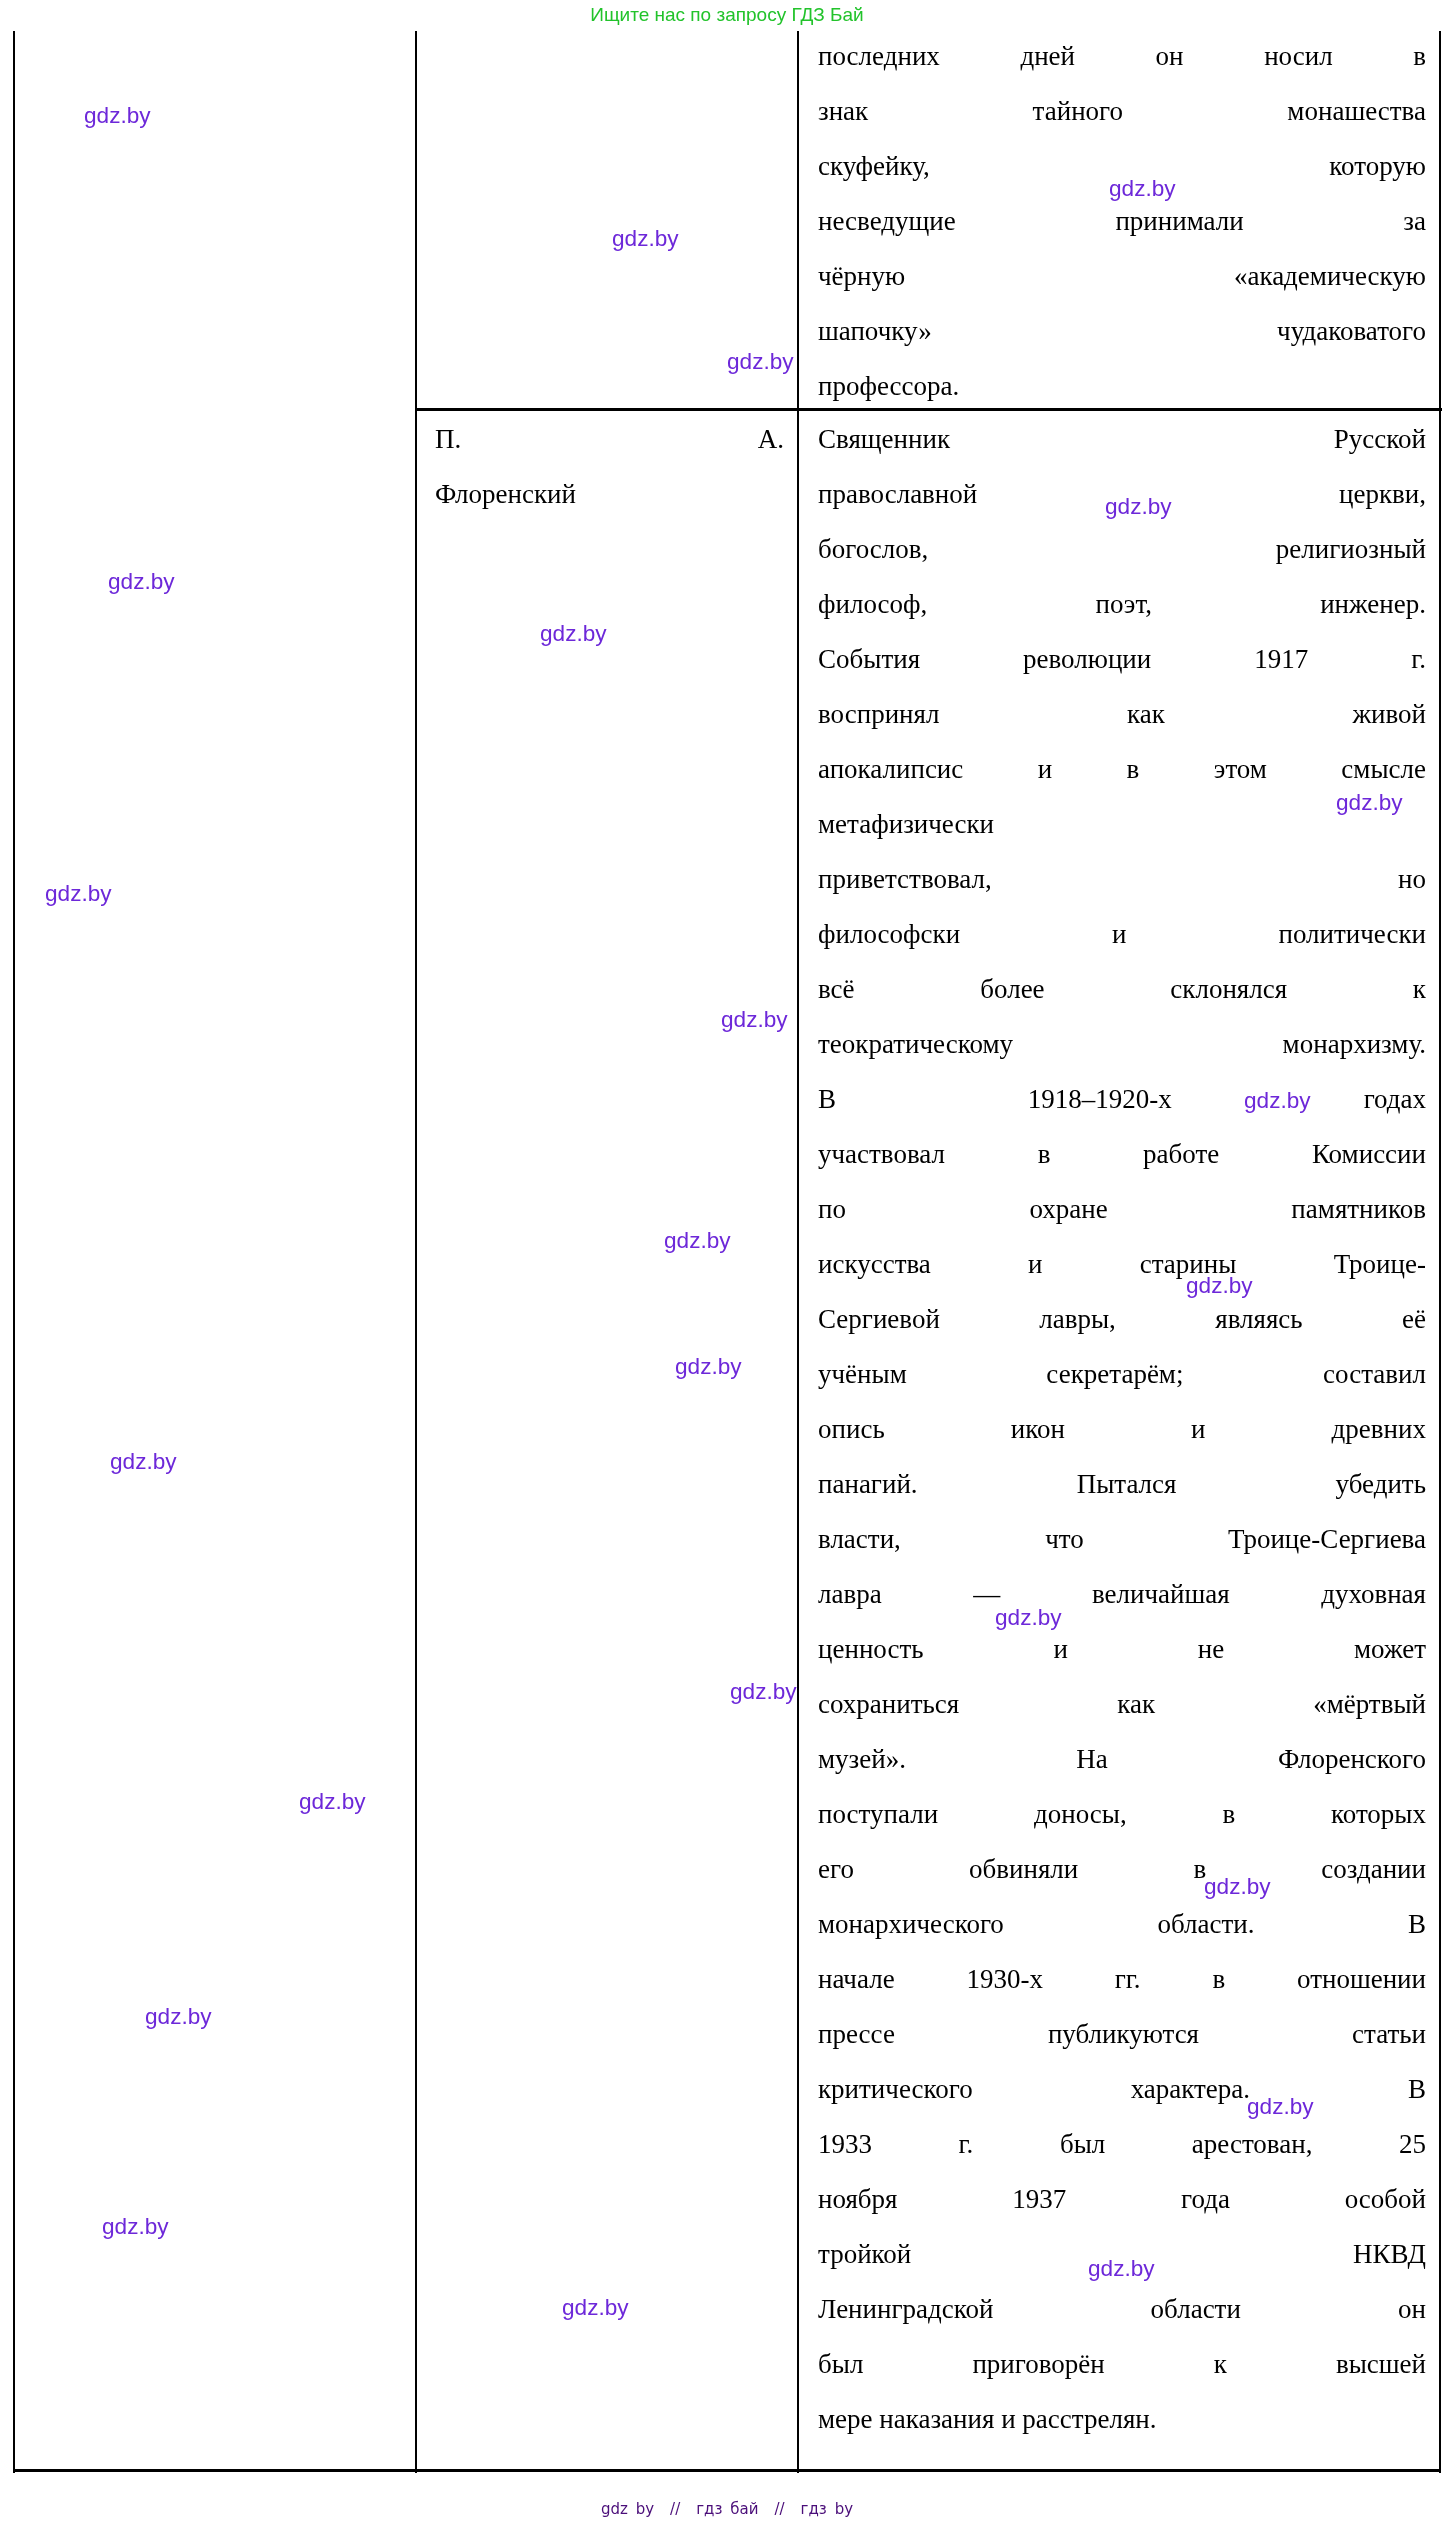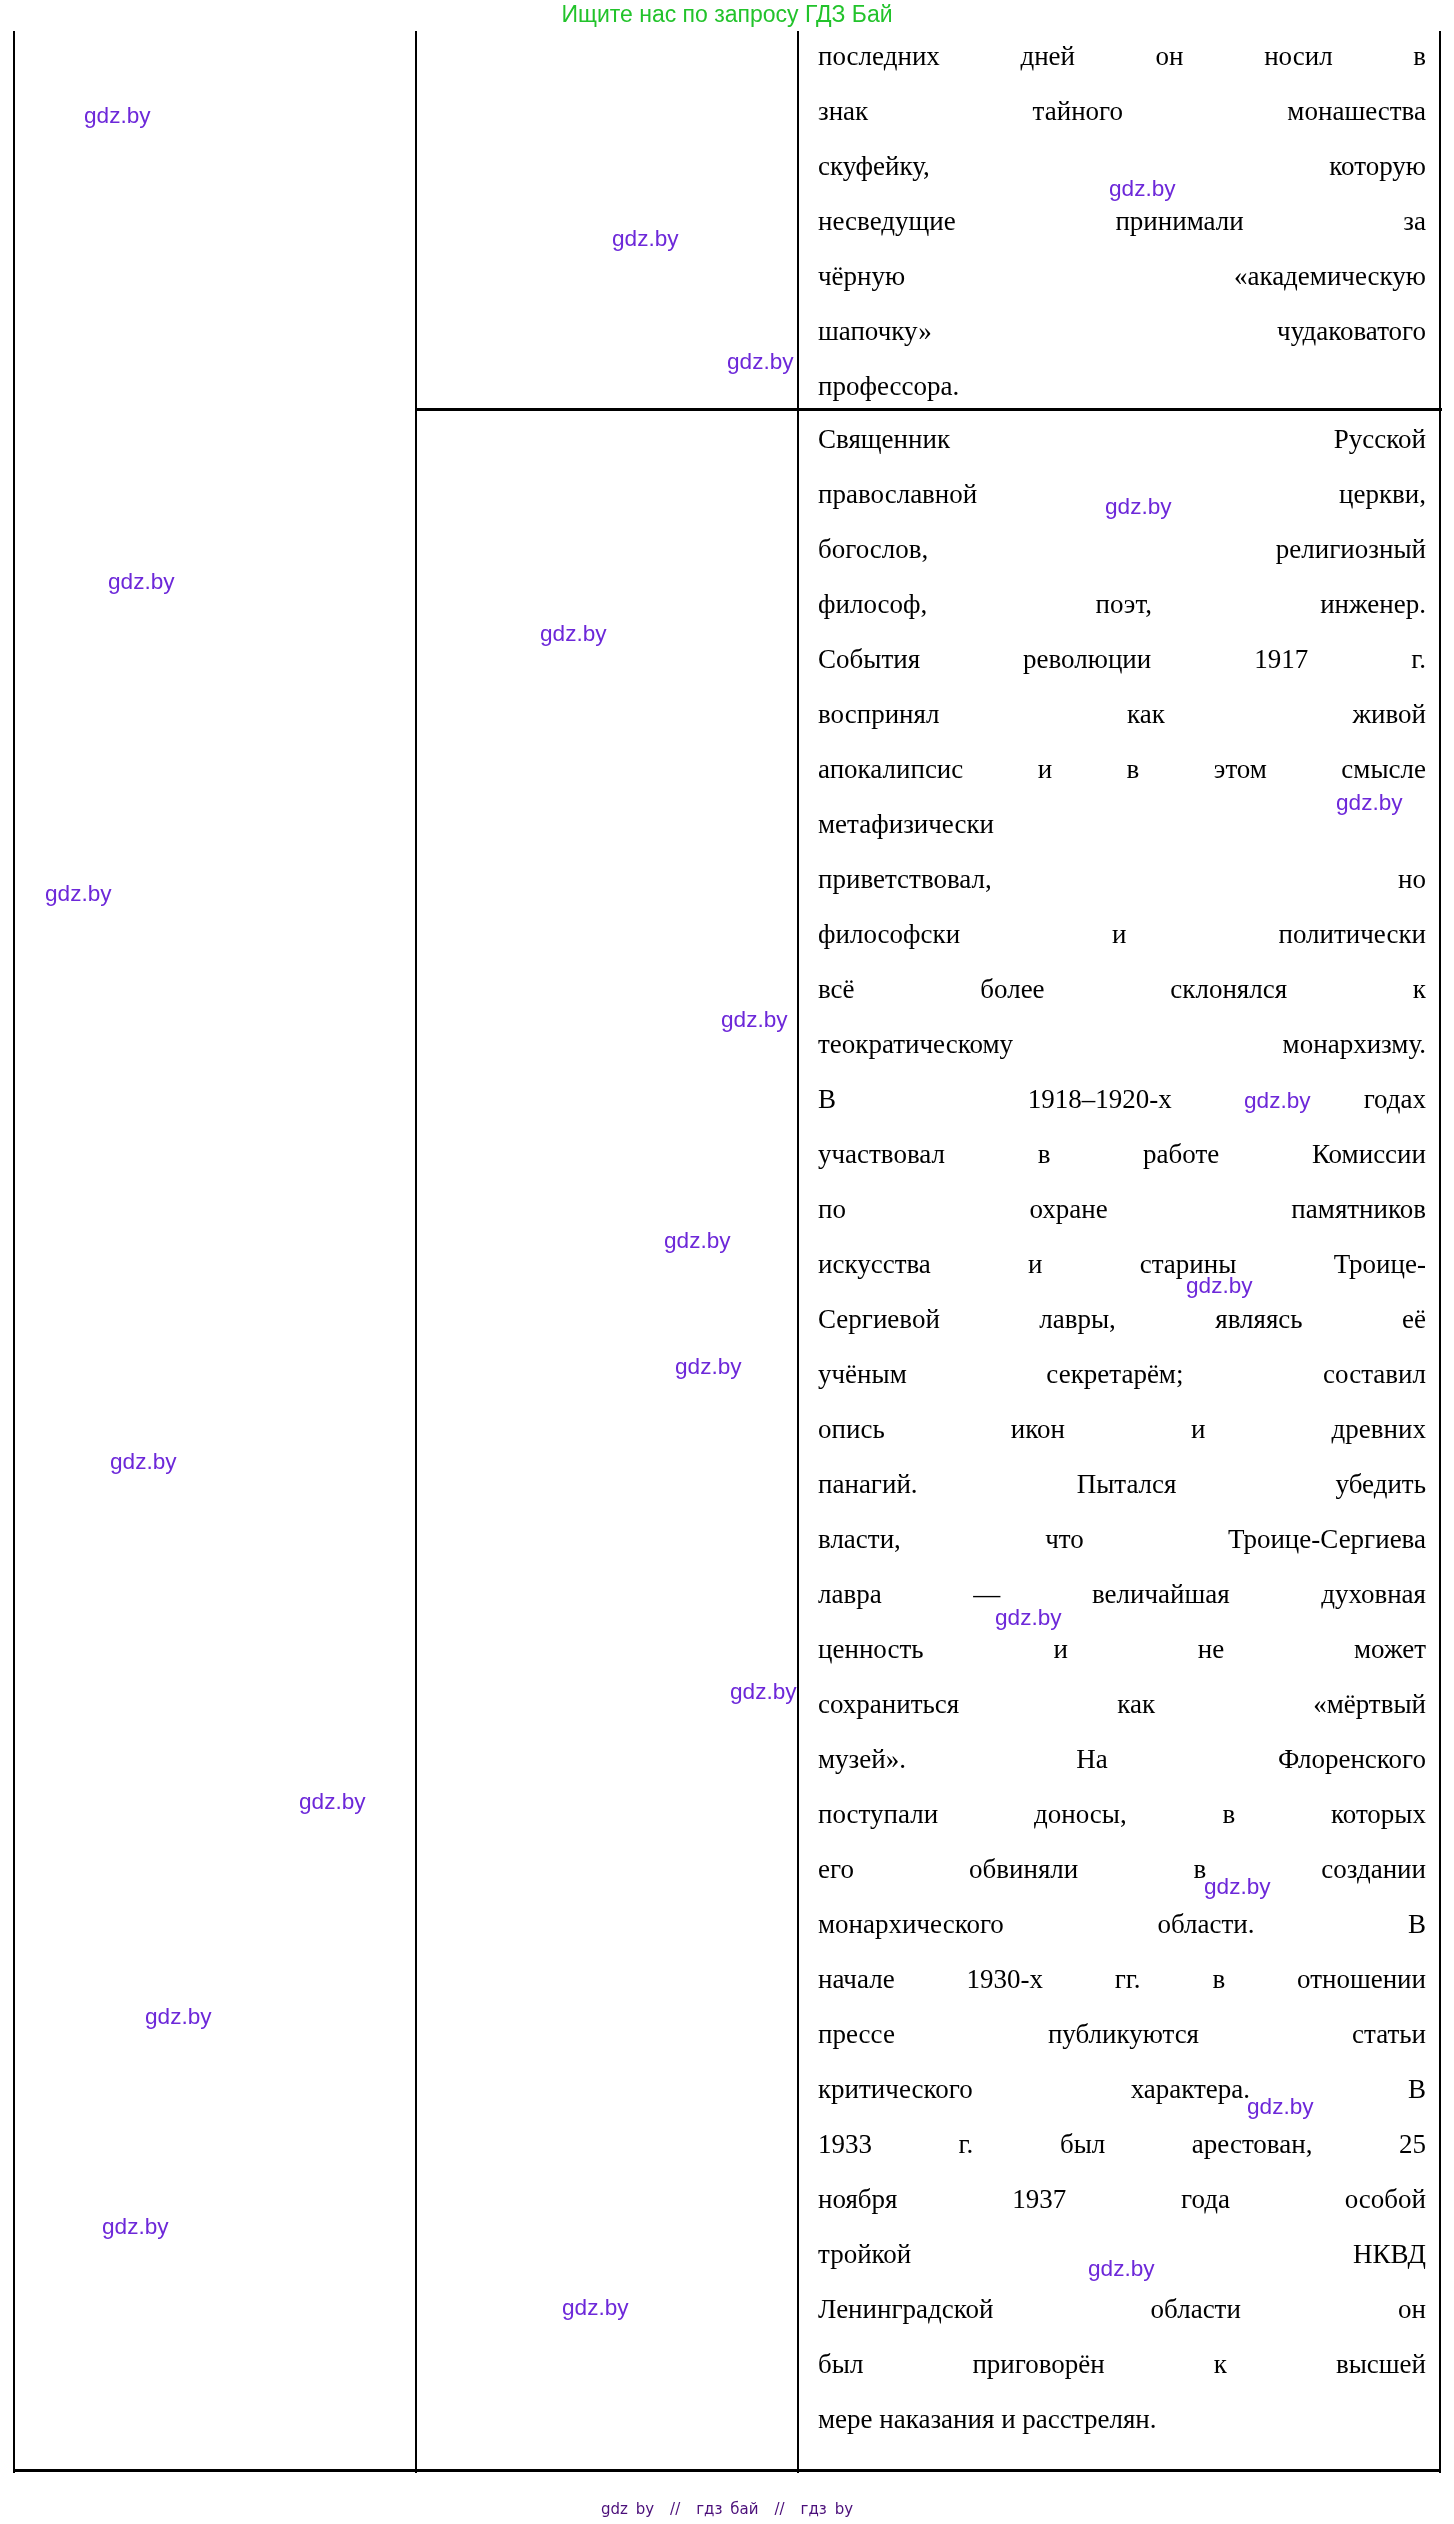--- a/index.html
+++ b/index.html
@@ -14,21 +14,21 @@
     overflow: hidden;
   }
   .top-banner {
     position: absolute;
     left: 0;
     top: 0;
     width: 1454px;
     height: 31px;
     text-align: center;
     font-family: "Liberation Sans", sans-serif;
-    font-size: 23px;
+    font-size: 19px;
     line-height: 29px;
     color: #22c32b;
   }
   .table {
     position: absolute;
     left: 13px;
     top: 31px;
     width: 1428px;
     height: 2442px;
   }
@@ -108,20 +108,24 @@
   <div class="cell-text" style="left:805px; top:-1.6px; width:608px;">
     <span class="ln">последних дней он носил в</span>
     <span class="ln">знак тайного монашества</span>
     <span class="ln">скуфейку, которую</span>
     <span class="ln">несведущие принимали за</span>
     <span class="ln">чёрную «академическую</span>
     <span class="ln">шапочку» чудаковатого</span>
     <span class="ln last">профессора.</span>
   </div>
 
+  <div class="cell-text" style="left:422px; top:381px; width:349px;">
+    <span class="ln">П. А.</span>
+    <span class="ln last">Флоренский</span>
+  </div>
 
   <div class="cell-text" style="left:805px; top:381px; width:608px;">
     <span class="ln">Священник Русской</span>
     <span class="ln">православной церкви,</span>
     <span class="ln">богослов, религиозный</span>
     <span class="ln">философ, поэт, инженер.</span>
     <span class="ln">События революции 1917 г.</span>
     <span class="ln">воспринял как живой</span>
     <span class="ln">апокалипсис и в этом смысле</span>
     <span class="ln left">метафизически</span>

